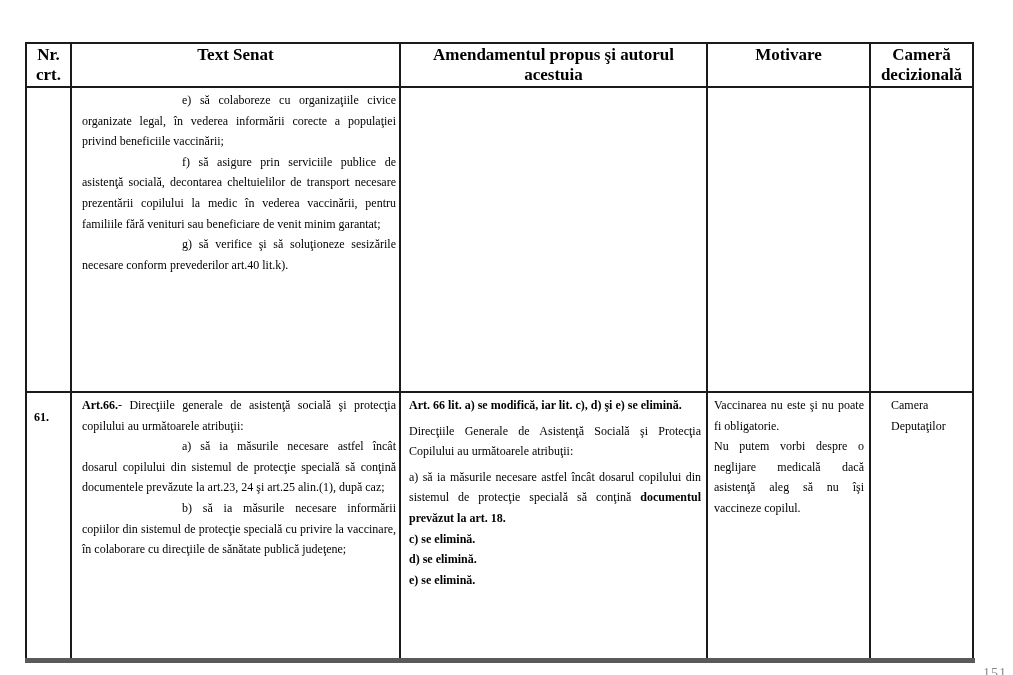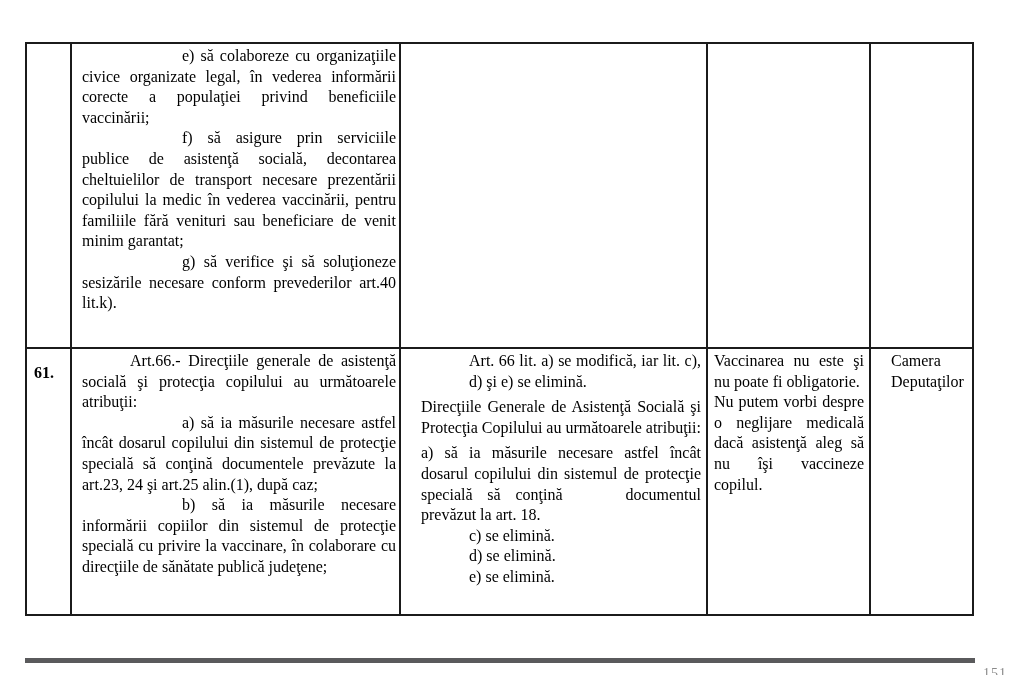--- a/index.html
+++ b/index.html
@@ -30,50 +30,50 @@
     overflow: hidden;
   }
   .doc-table th {
     font-weight: bold;
     font-size: 17px;
     line-height: 20px;
     text-align: center;
     padding: 1px 2px;
   }
   .doc-table td {
-    font-size: 16px;
+    font-size: 12px;
     line-height: 20.6px;
   }
   tr.hdr { height: 42px; }
   tr.r1 { height: 305px; }
   tr.r2 { height: 267px; }
 
   td.nr {
     font-weight: bold;
     padding: 14px 2px 2px 7px;
   }
   td.senat {
     padding: 2px 3px 1px 10px;
     text-align: justify;
   }
   td.amend {
-    padding: 2px 5px 1px 20px;
+    padding: 2px 5px 1px 8px;
     text-align: justify;
   }
   td.motiv {
     padding: 2px 5px 1px 6px;
     text-align: justify;
     margin-top: 31px;
   }
   td.camera {
     padding: 2px 4px 1px 20px;
   }
   p { margin: 0; }
   p.ind { text-indent: 100px; }
-  .bold { font-weight: normal; margin-left: 48px; }
+  .bold { font-weight: bold; }
   td.amend p { margin-bottom: 5px; }
   td.amend p.tight { margin-bottom: 0; }
   td.motiv p { margin-bottom: 0; }
 
   .bottom-bar {
     position: absolute;
     left: 25px;
     top: 658px;
     width: 950px;
     height: 5px;
@@ -96,20 +96,36 @@
   <table class="doc-table">
     <colgroup>
       <col style="width:45px">
       <col style="width:329px">
       <col style="width:307px">
       <col style="width:163px">
       <col style="width:103px">
     </colgroup>
 
     <tbody>
+        <tr class="hdr">
+      <th>
+        <div>Nr.</div>
+        <div>crt.</div>
+      </th>
+      <th>Text Senat</th>
+      <th>
+        <div>Amendamentul propus şi autorul</div>
+        <div>acestuia</div>
+      </th>
+      <th>Motivare</th>
+      <th>
+        <div>Cameră</div>
+        <div>decizională</div>
+      </th>
+    </tr>
 
     <tr class="r1">
       <td class="nr"></td>
       <td class="senat">
         <p class="ind">e) să colaboreze cu organizaţiile civice organizate legal, în vederea informării corecte a populaţiei privind beneficiile vaccinării;</p>
         <p class="ind">f) să asigure prin serviciile publice de asistenţă socială, decontarea cheltuielilor de transport necesare prezentării copilului la medic în vederea vaccinării, pentru familiile fără venituri sau beneficiare de venit minim garantat;</p>
         <p class="ind">g) să verifice şi să soluţioneze sesizările necesare conform prevederilor art.40 lit.k).</p>
       </td>
       <td class="amend"></td>
       <td class="motiv"></td>

